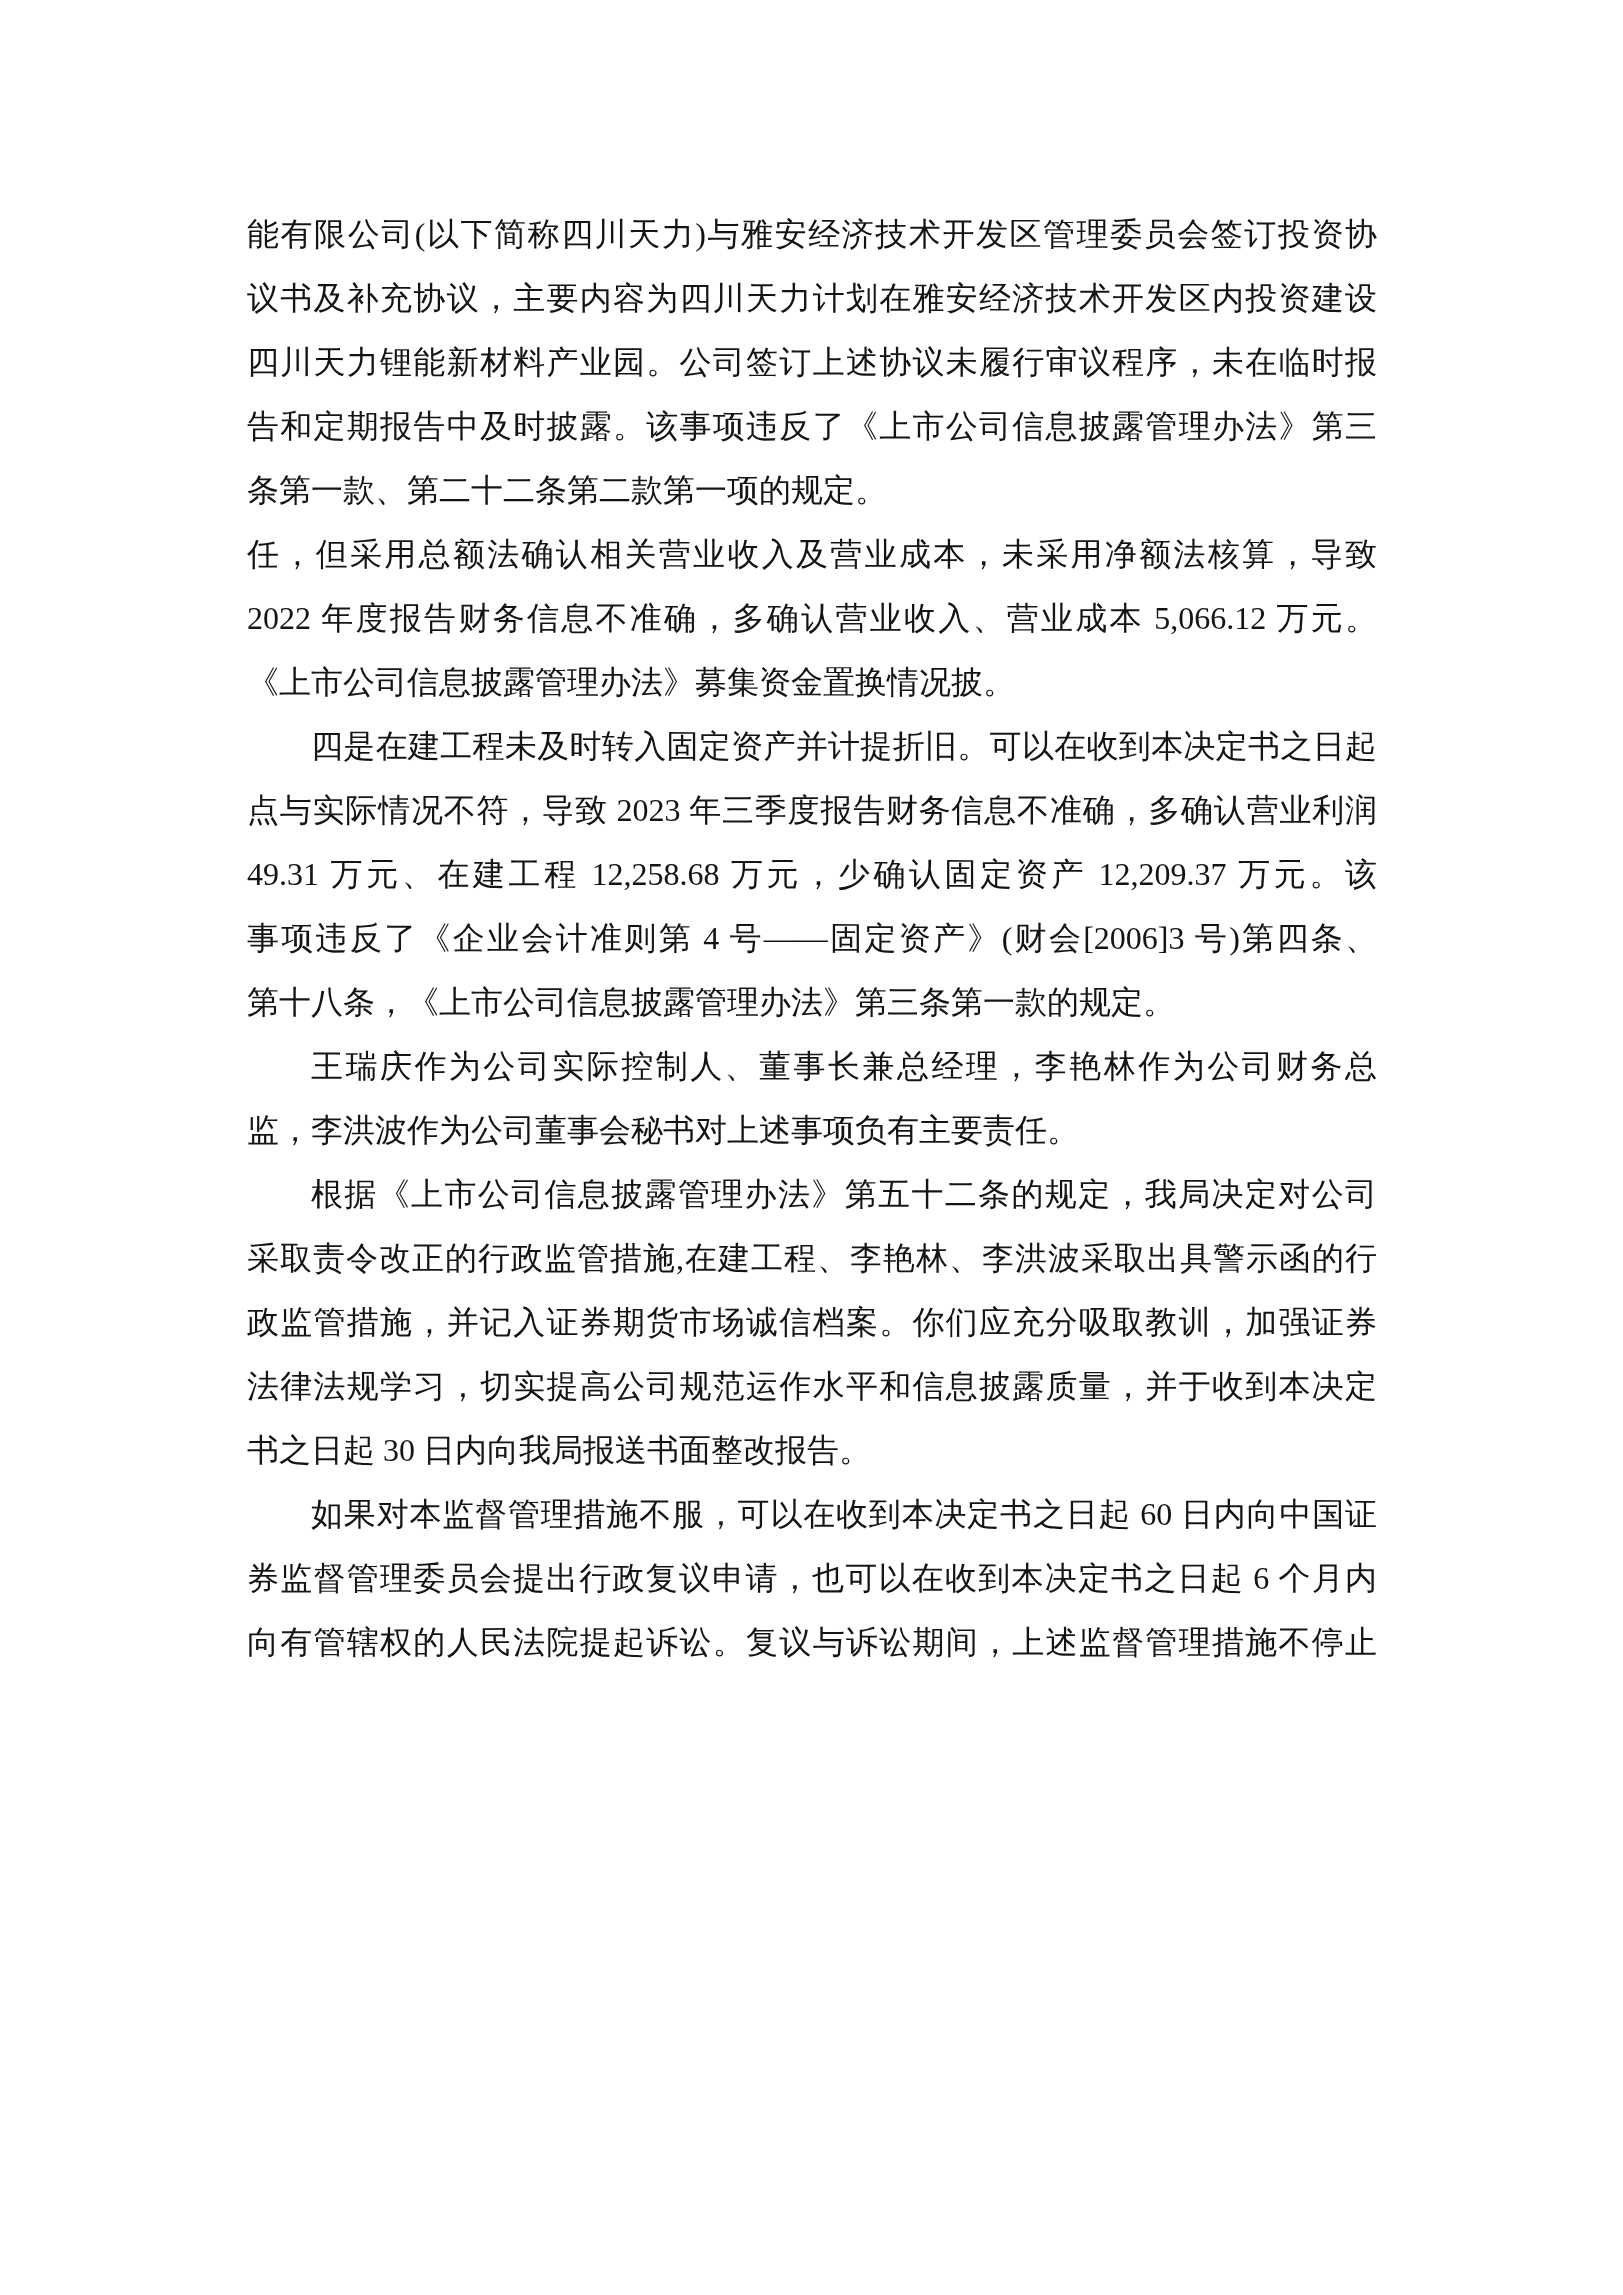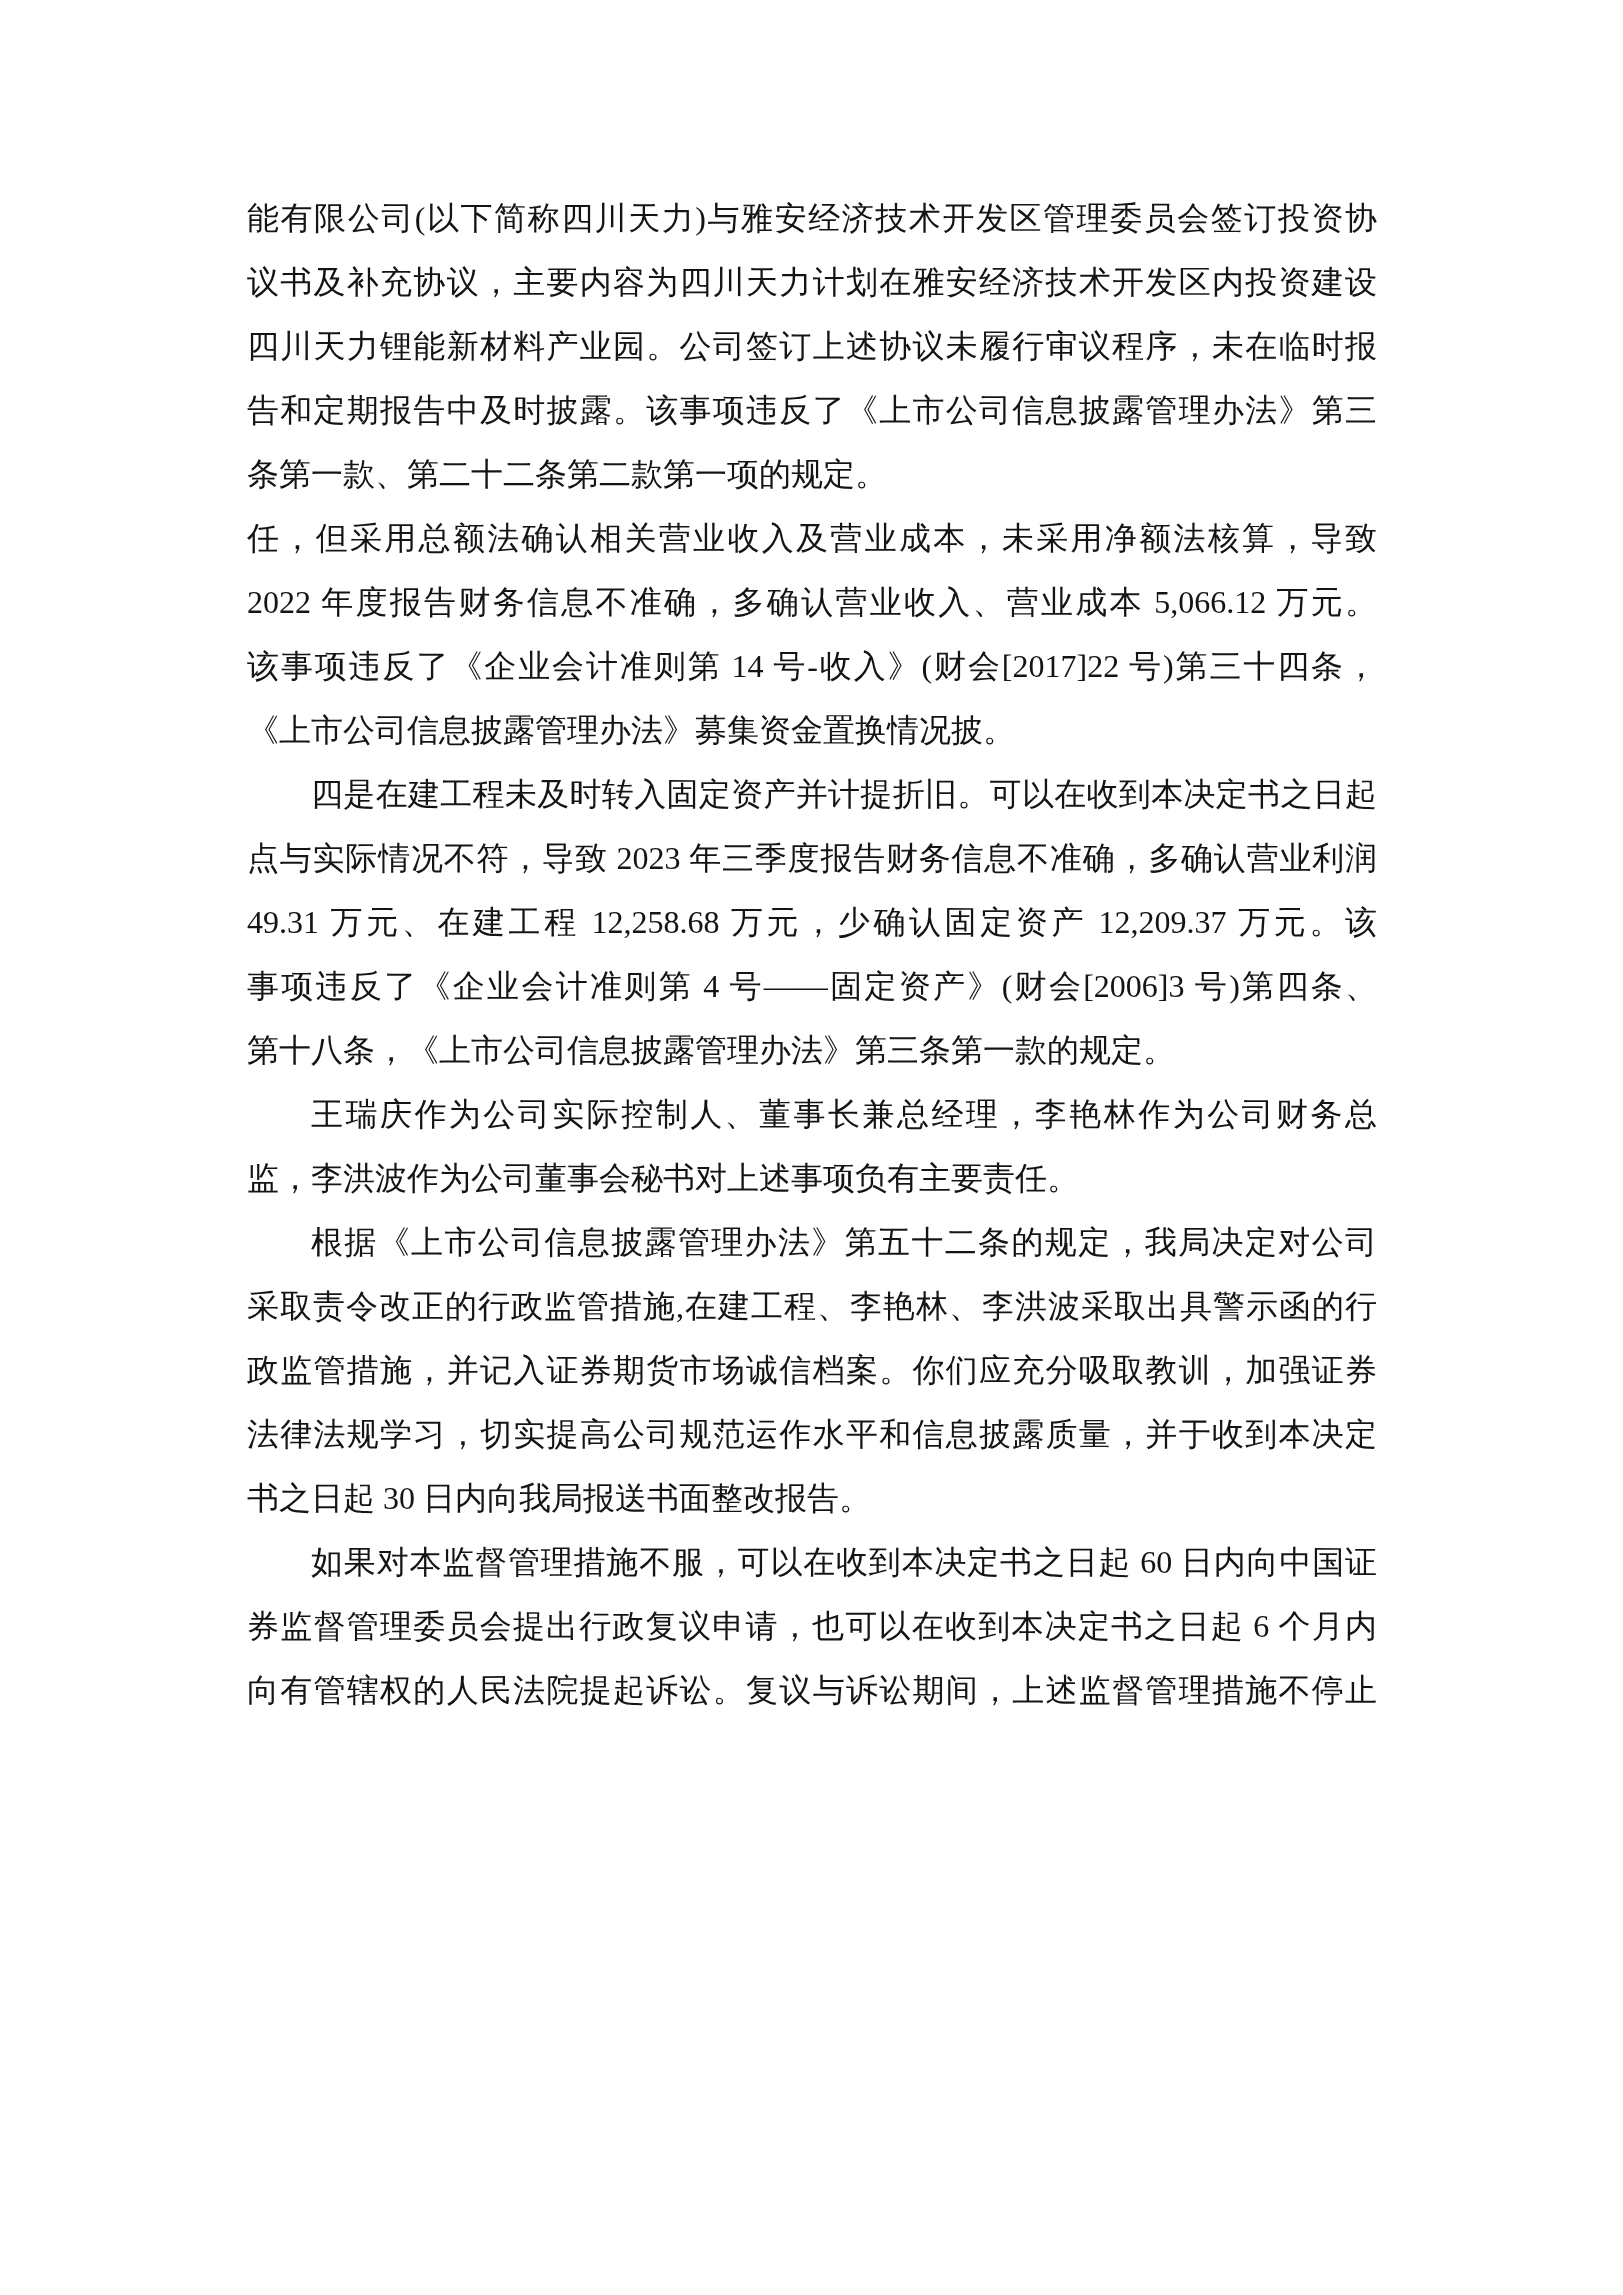--- a/index.html
+++ b/index.html
@@ -10,21 +10,21 @@
   .page {
     position: relative;
     width: 1623px;
     height: 2295px;
     background: #ffffff;
     overflow: hidden;
   }
   .text-block {
     position: absolute;
     left: 247px;
-    top: 186px;
+    top: 202px;
     width: 1130px;
     font-family: "Liberation Serif", "DejaVu Serif", serif;
     font-size: 32px;
     line-height: 64px;
     color: #141414;
     letter-spacing: 0;
   }
   .paragraph {
     margin: 0;
     padding: 0;
@@ -49,21 +49,20 @@
       <div class="paragraph">
         <div class="line">能有限公司(以下简称四川天力)与雅安经济技术开发区管理委员会签订投资协</div>
         <div class="line">议书及补充协议，主要内容为四川天力计划在雅安经济技术开发区内投资建设</div>
         <div class="line">四川天力锂能新材料产业园。公司签订上述协议未履行审议程序，未在临时报</div>
         <div class="line">告和定期报告中及时披露。该事项违反了《上市公司信息披露管理办法》第三</div>
         <div class="line para-end">条第一款、第二十二条第二款第一项的规定。</div>
       </div>
       <div class="paragraph">
         <div class="line">任，但采用总额法确认相关营业收入及营业成本，未采用净额法核算，导致</div>
         <div class="line">2022 年度报告财务信息不准确，多确认营业收入、营业成本 5,066.12 万元。</div>
-        <div class="line">该事项违反了《企业会计准则第 14 号-收入》(财会[2017]22 号)第三十四条，</div>
         <div class="line para-end">《上市公司信息披露管理办法》募集资金置换情况披。</div>
       </div>
       <div class="paragraph">
         <div class="line indent">四是在建工程未及时转入固定资产并计提折旧。可以在收到本决定书之日起</div>
         <div class="line">点与实际情况不符，导致 2023 年三季度报告财务信息不准确，多确认营业利润</div>
         <div class="line">49.31 万元、在建工程 12,258.68 万元，少确认固定资产 12,209.37 万元。该</div>
         <div class="line">事项违反了《企业会计准则第 4 号——固定资产》(财会[2006]3 号)第四条、</div>
         <div class="line para-end">第十八条，《上市公司信息披露管理办法》第三条第一款的规定。</div>
       </div>
       <div class="paragraph">

